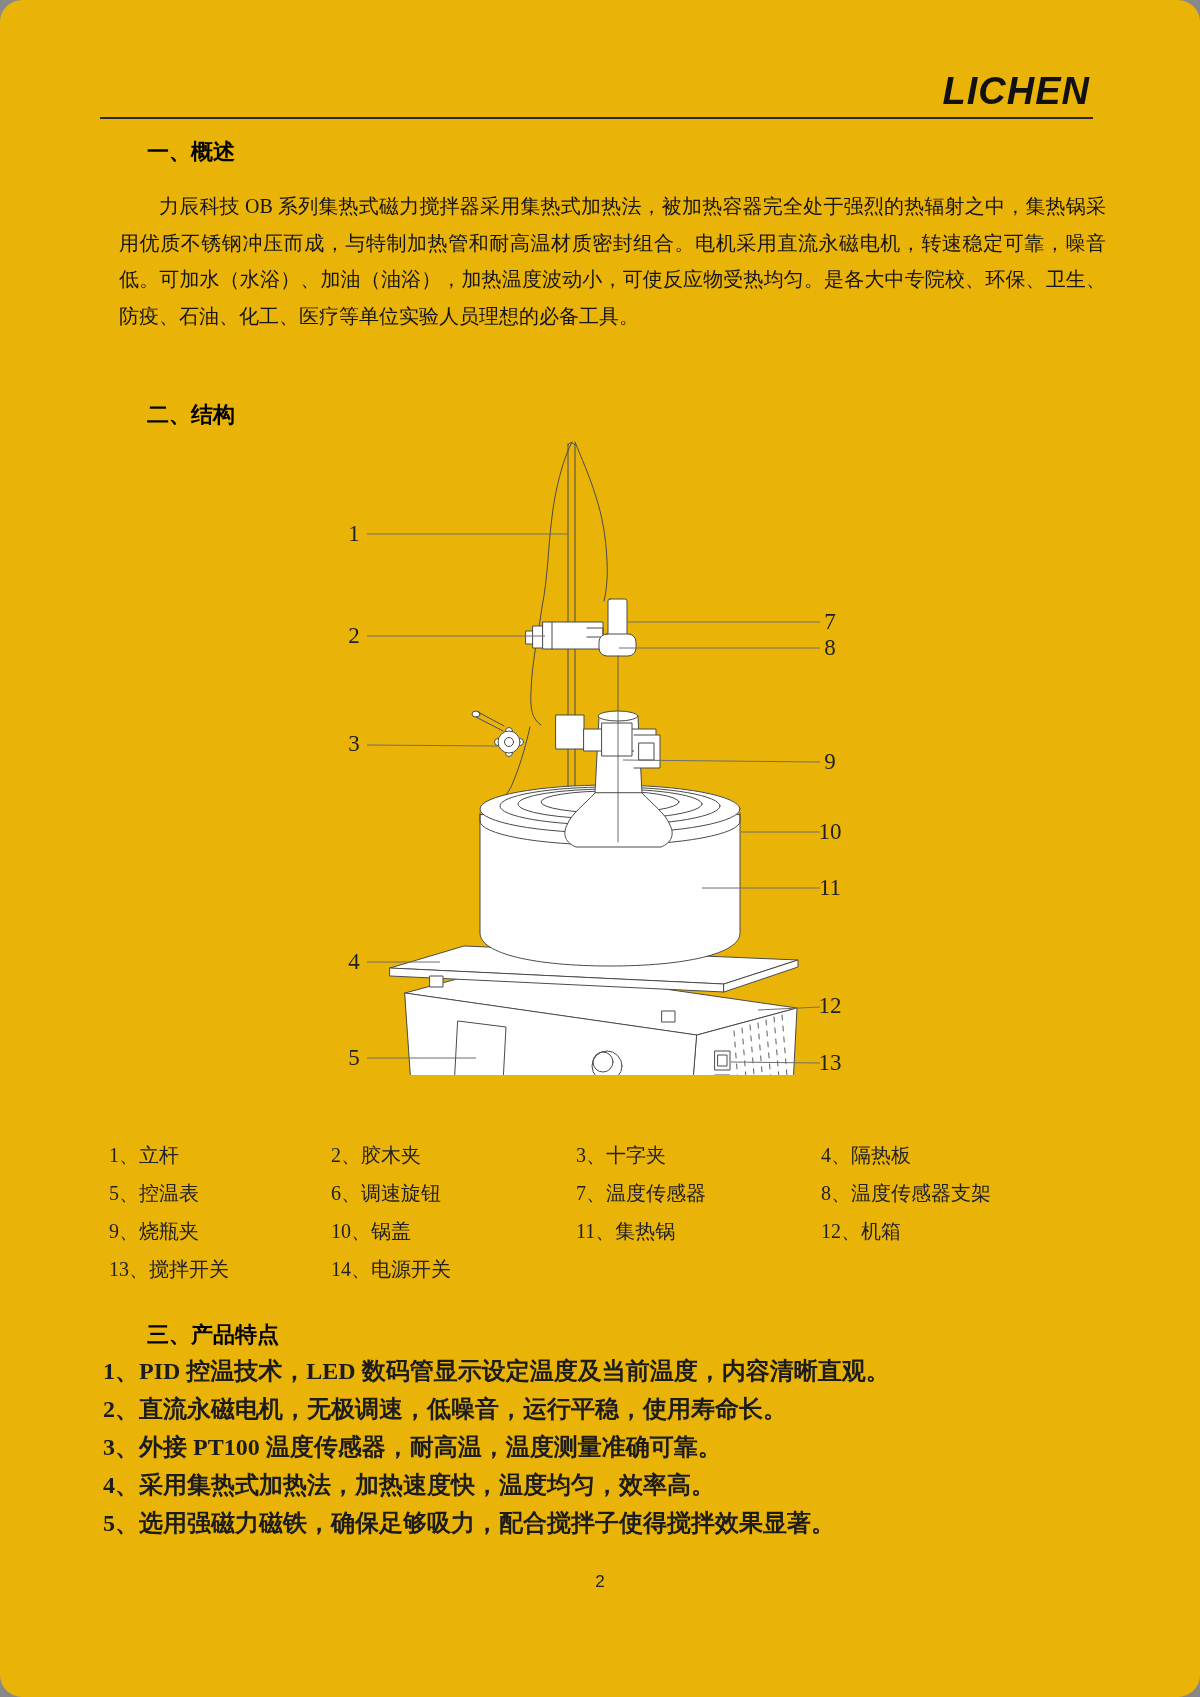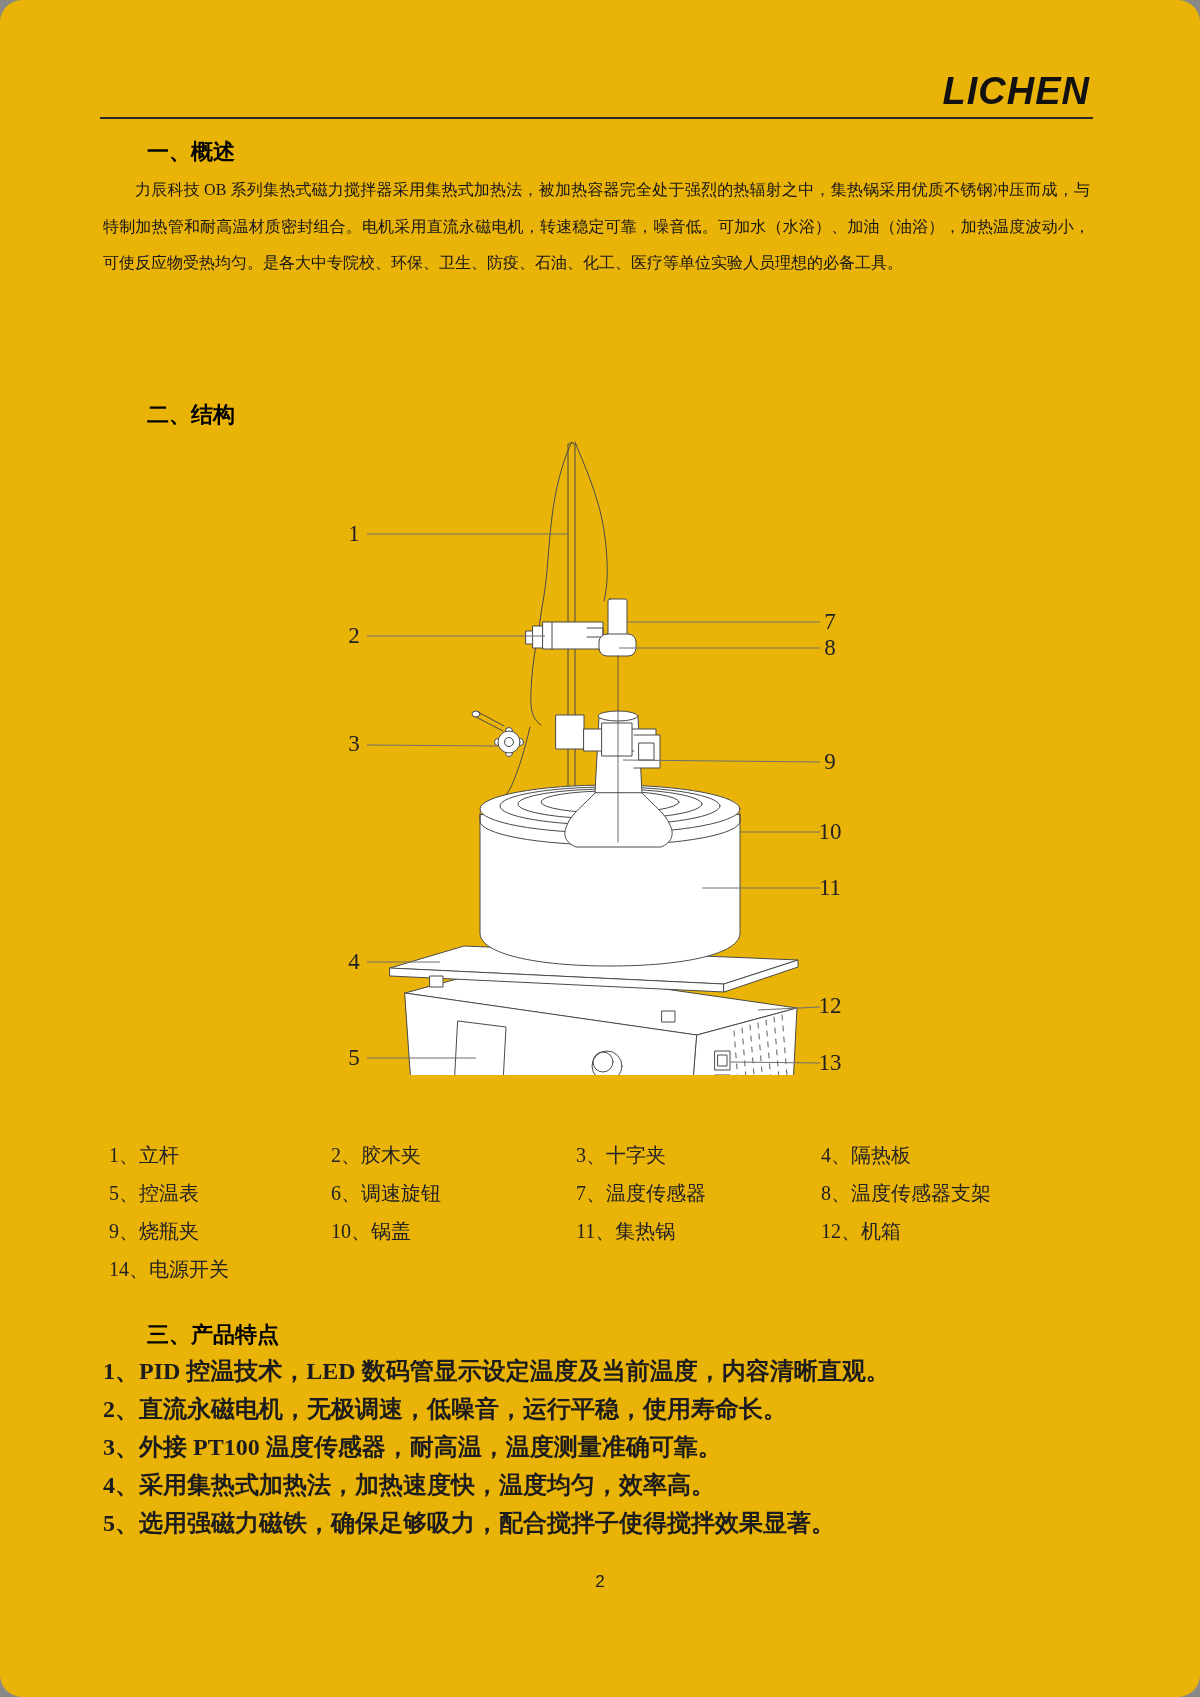--- a/index.html
+++ b/index.html
@@ -23,22 +23,22 @@
   .h-sec{
     position:absolute;left:103px;
     font-family:"Liberation Sans","DejaVu Sans",sans-serif;
     font-weight:bold;font-size:22px;color:#000;white-space:nowrap;margin-left:44px;
   }
   #h-overview{top:137px;}
   #h-structure{top:400px;}
   #h-features{top:1320px;}
   .para{
     position:absolute;left:103px;top:172px;width:987px;
-    font-size:16px;line-height:36.6px;text-align:justify;text-indent:2em;
-    margin:0;color:#151515;
+    font-size:20px;line-height:36.6px;text-align:justify;text-indent:2em;
+    margin:16px;color:#151515;
   }
   .diagram{
     position:absolute;left:290px;top:395px;width:620px;height:680px;
   }
   .diagram svg{display:block;width:100%;height:100%;}
   #callouts polyline{fill:none;stroke:#6e6e6e;stroke-width:1;}
   #callouts text{
     fill:#222;stroke:none;font-family:"Liberation Serif","DejaVu Serif",serif;
     font-size:23px;text-anchor:middle;
   }
@@ -191,20 +191,21 @@
     <div class="cell">3、十字夹</div>
     <div class="cell">4、隔热板</div>
     <div class="cell">5、控温表</div>
     <div class="cell">6、调速旋钮</div>
     <div class="cell">7、温度传感器</div>
     <div class="cell">8、温度传感器支架</div>
     <div class="cell">9、烧瓶夹</div>
     <div class="cell">10、锅盖</div>
     <div class="cell">11、集热锅</div>
     <div class="cell">12、机箱</div>
+    <div class="cell">13、搅拌开关</div>
     <div class="cell">14、电源开关</div>
   </div>
 
   <div class="h-sec" id="h-features">三、产品特点</div>
 
   <div class="features">
     <div class="feat">1、PID 控温技术，LED 数码管显示设定温度及当前温度，内容清晰直观。</div>
     <div class="feat">2、直流永磁电机，无极调速，低噪音，运行平稳，使用寿命长。</div>
     <div class="feat">3、外接 PT100 温度传感器，耐高温，温度测量准确可靠。</div>
     <div class="feat">4、采用集热式加热法，加热速度快，温度均匀，效率高。</div>

